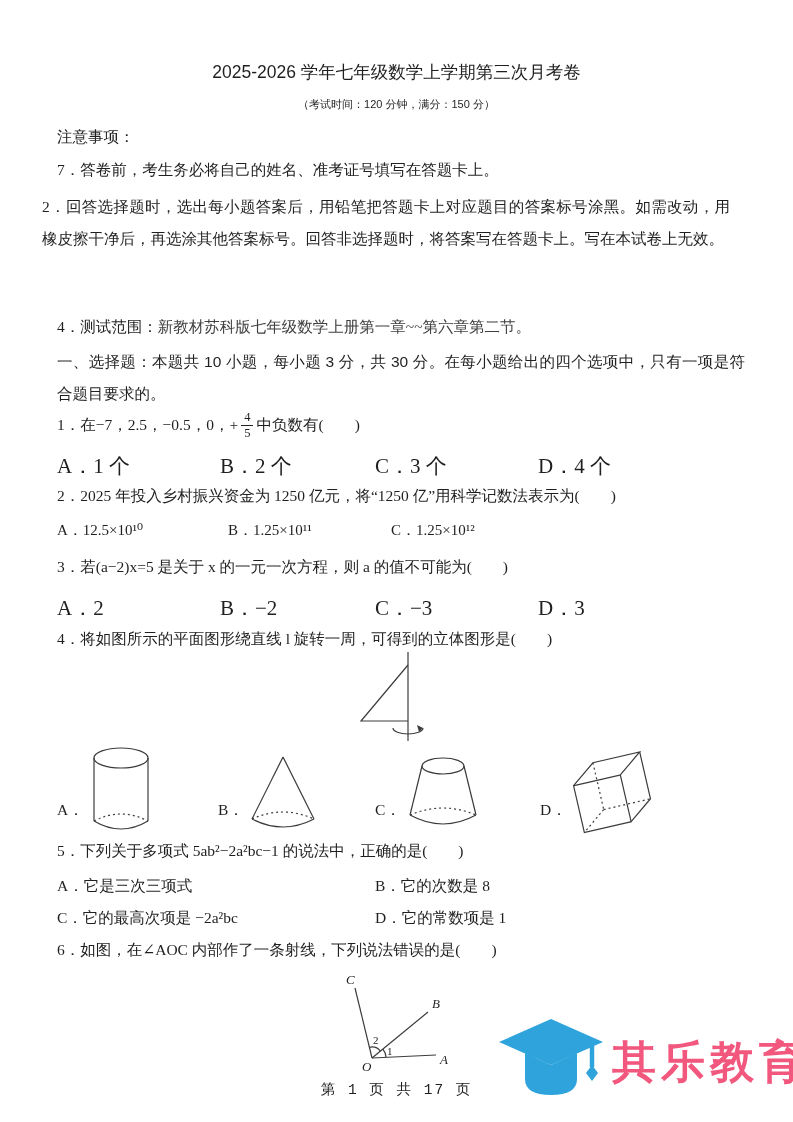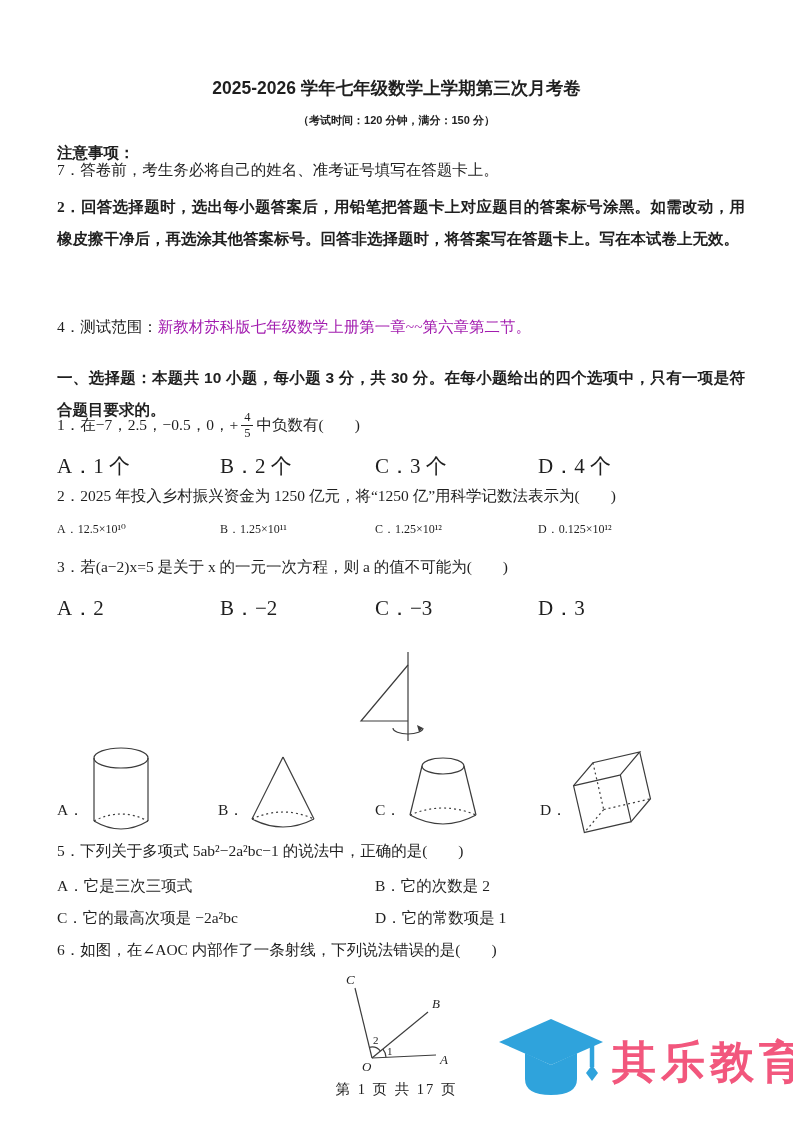--- a/index.html
+++ b/index.html
@@ -2,31 +2,31 @@
 <html><head>
 <meta charset="utf-8">
 <style>
   html,body { margin:0; padding:0; background:#ffffff; }
   .page {
     position:relative; width:793px; height:1122px; background:#fff;
     font-family:"Liberation Serif","DejaVu Serif",serif;
     color:#1f1f1f; overflow:hidden;
   }
   .abs { position:absolute; }
-  .hei { font-family:"Liberation Sans","DejaVu Sans",sans-serif; font-weight:bold;margin-top:16px; }
+  .hei { font-family:"Liberation Sans","DejaVu Sans",sans-serif; font-weight:normal; }
   .center { left:0; width:100%; text-align:center; }
   .line { font-size:15.5px; white-space:nowrap; }
   .par  { font-size:15.5px; line-height:32px; text-align:justify; }
-  .red  { color:#a21caf;text-align:center; }
+  .red  { color:#404040;text-align:center; }
   .optrow4 {
     position:absolute; left:57px; width:700px;
     display:grid; grid-template-columns:163px 155px 163px auto;
     font-size:21px; white-space:nowrap;
   }
-  .optrow4.sci { font-size:12px; }
+  .optrow4.sci { font-size:15px;gap:8px; }
   .optrow2 {
     position:absolute; left:57px; width:700px;
     display:grid; grid-template-columns:318px auto;
     font-size:15.5px; white-space:nowrap;
   }
   .q1stem { display:flex; align-items:center; height:46px; font-size:15.5px; white-space:nowrap; }
   .frac { display:inline-flex; flex-direction:column; align-items:center;
           font-size:12.5px; line-height:1.15; margin:0 3px; }
   .frac .den { border-top:1px solid #222; padding:0 3px; }
   .frac .num { padding:0 3px; }
@@ -43,21 +43,21 @@
 </head>
 <body>
 
 <div class="page">
 
   <div class="abs center hei" style="top:60px; font-size:17.5px;">2025-2026 学年七年级数学上学期第三次月考卷</div>
   <div class="abs center hei" style="top:97px; font-size:11px;">（考试时间：120 分钟，满分：150 分）</div>
 
   <div class="abs line hei" style="top:127px; left:57px;">注意事项：</div>
   <div class="abs line" style="top:160px; left:57px;">7．答卷前，考生务必将自己的姓名、准考证号填写在答题卡上。</div>
-  <div class="abs par" style="top:191px; left:57px; width:688px;font-weight:bold;">2．回答选择题时，选出每小题答案后，用铅笔把答题卡上对应题目的答案标号涂黑。如需改动，用橡皮擦干净后，再选涂其他答案标号。回答非选择题时，将答案写在答题卡上。写在本试卷上无效。</div>
+  <div class="abs par" style="top:191px; left:42px; width:688px;">2．回答选择题时，选出每小题答案后，用铅笔把答题卡上对应题目的答案标号涂黑。如需改动，用橡皮擦干净后，再选涂其他答案标号。回答非选择题时，将答案写在答题卡上。写在本试卷上无效。</div>
   <div class="abs line" style="top:317px; left:57px;">
     <span>4．测试范围：</span><span class="red">新教材苏科版七年级数学上册第一章~~第六章第二节。</span>
   </div>
 
   <div class="abs par hei" style="top:346px; left:57px; width:688px;">一、选择题：本题共 10 小题，每小题 3 分，共 30 分。在每小题给出的四个选项中，只有一项是符合题目要求的。</div>
 
   <div class="abs q1stem" style="top:402px; left:57px;justify-content:center;">
     <span>1．在−7，2.5，−0.5，0，</span>
     <span>+</span>
     <span class="frac">
@@ -71,31 +71,31 @@
     <span>B．2 个</span>
     <span>C．3 个</span>
     <span>D．4 个</span>
   </div>
 
   <div class="abs line" style="top:486px; left:57px;">2．2025 年投入乡村振兴资金为 1250 亿元，将“1250 亿”用科学记数法表示为(　　)</div>
   <div class="optrow4 sci" style="top:521px;">
     <span>A．12.5×10¹⁰</span>
     <span>B．1.25×10¹¹</span>
     <span>C．1.25×10¹²</span>
-    <span>D．0.125×10¹²</span>
   </div>
 
   <div class="abs line" style="top:557px; left:57px;">3．若(a−2)x=5 是关于 x 的一元一次方程，则 a 的值不可能为(　　)</div>
   <div class="optrow4" style="top:594px;">
     <span>A．2</span>
     <span>B．−2</span>
     <span>C．−3</span>
     <span>D．3</span>
   </div>
 
+  <div class="abs line" style="top:629px; left:57px;">4．将如图所示的平面图形绕直线 l 旋转一周，可得到的立体图形是(　　)</div>
 
   <div class="abs" style="top:651px; left:346px;">
     <svg width="100" height="96" viewBox="0 0 100 96">
       <line class="figstroke" x1="62" y1="1" x2="62" y2="90"></line>
       <polyline class="figstroke" points="62,14 15,70 62,70"></polyline>
       <path class="figstroke" d="M 47 77 A 15 6 0 0 0 77 77"></path>
       <path d="M 77 77 L 71 74 L 73 81 Z" fill="#3c3c3c"></path>
     </svg>
   </div>
 
@@ -141,21 +141,21 @@
         <line class="figstroke dots" x1="34" y1="8" x2="34" y2="56"></line>
         <line class="figstroke dots" x1="34" y1="56" x2="82" y2="56"></line>
         <line class="figstroke dots" x1="34" y1="56" x2="10" y2="74"></line>
       </g>
     </svg>
   </div>
 
   <div class="abs line" style="top:841px; left:57px;">5．下列关于多项式 5ab²−2a²bc−1 的说法中，正确的是(　　)</div>
   <div class="optrow2" style="top:876px;">
     <span>A．它是三次三项式</span>
-    <span>B．它的次数是 2</span>
+    <span>B．它的次数是 8</span>
   </div>
   <div class="optrow2" style="top:908px;">
     <span>C．它的最高次项是 −2a²bc</span>
     <span>D．它的常数项是 1</span>
   </div>
 
   <div class="abs line" style="top:940px; left:57px;">6．如图，在∠AOC 内部作了一条射线，下列说法错误的是(　　)</div>
 
   <div class="abs" style="top:972px; left:332px;">
     <svg width="130" height="105" viewBox="0 0 130 105">
@@ -166,21 +166,21 @@
       <path class="figstroke" d="M 48.5 79.1 A 11 11 0 0 0 37.3 75.3"></path>
       <text x="55" y="83" font-size="11" fill="#1f1f1f">1</text>
       <text x="41" y="72" font-size="11" fill="#1f1f1f">2</text>
       <text x="14" y="12" font-size="13" font-style="italic" fill="#1f1f1f">C</text>
       <text x="100" y="36" font-size="13" font-style="italic" fill="#1f1f1f">B</text>
       <text x="108" y="92" font-size="13" font-style="italic" fill="#1f1f1f">A</text>
       <text x="30" y="99" font-size="13" font-style="italic" fill="#1f1f1f">O</text>
     </svg>
   </div>
 
-  <div class="abs center footer" style="top:1080px;">第 1 页 共 17 页</div>
+  <div class="abs center footer" style="top:1080px;font-family:Liberation Mono, monospace;">第 1 页 共 17 页</div>
 
   <div class="abs" style="top:1015px; left:495px;">
     <svg width="112" height="100" viewBox="0 0 112 100">
       <polygon points="56,4 108,27 56,50 4,27" fill="#2fa3dc"></polygon>
       <path d="M 30 38 L 30 64 Q 30 80 56 80 Q 82 80 82 64 L 82 38 L 56 50 Z" fill="#2fa3dc"></path>
       <line x1="97" y1="30" x2="97" y2="52" stroke="#2fa3dc" stroke-width="4.5"></line>
       <polygon points="97,50 103,58 97,66 91,58" fill="#2fa3dc"></polygon>
     </svg>
   </div>
   <div class="abs wm-brand" style="top:1033px; left:612px;">其乐教育</div>

